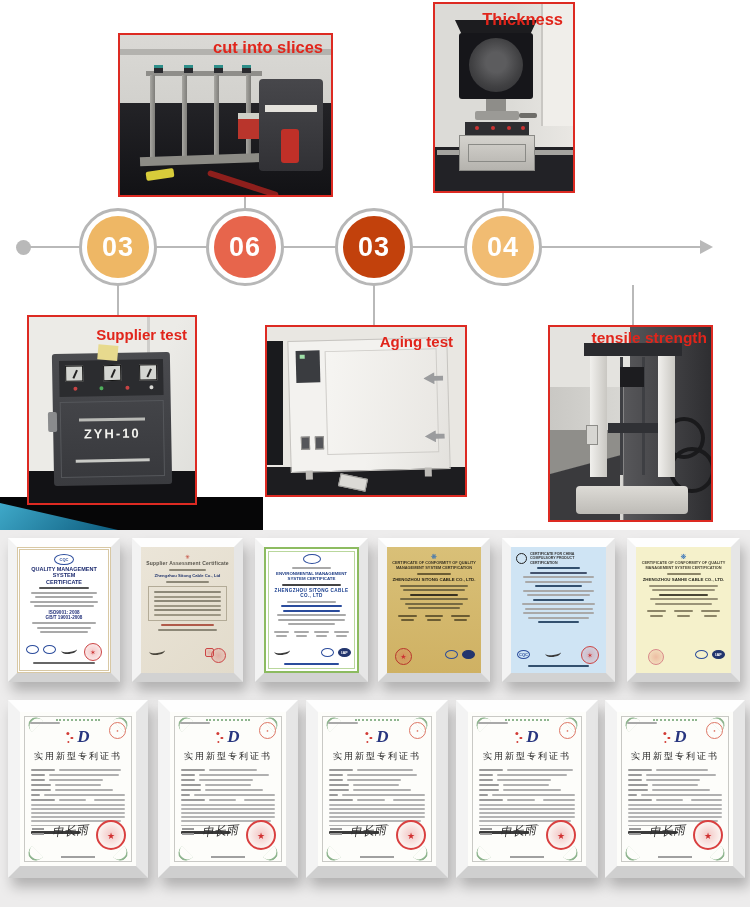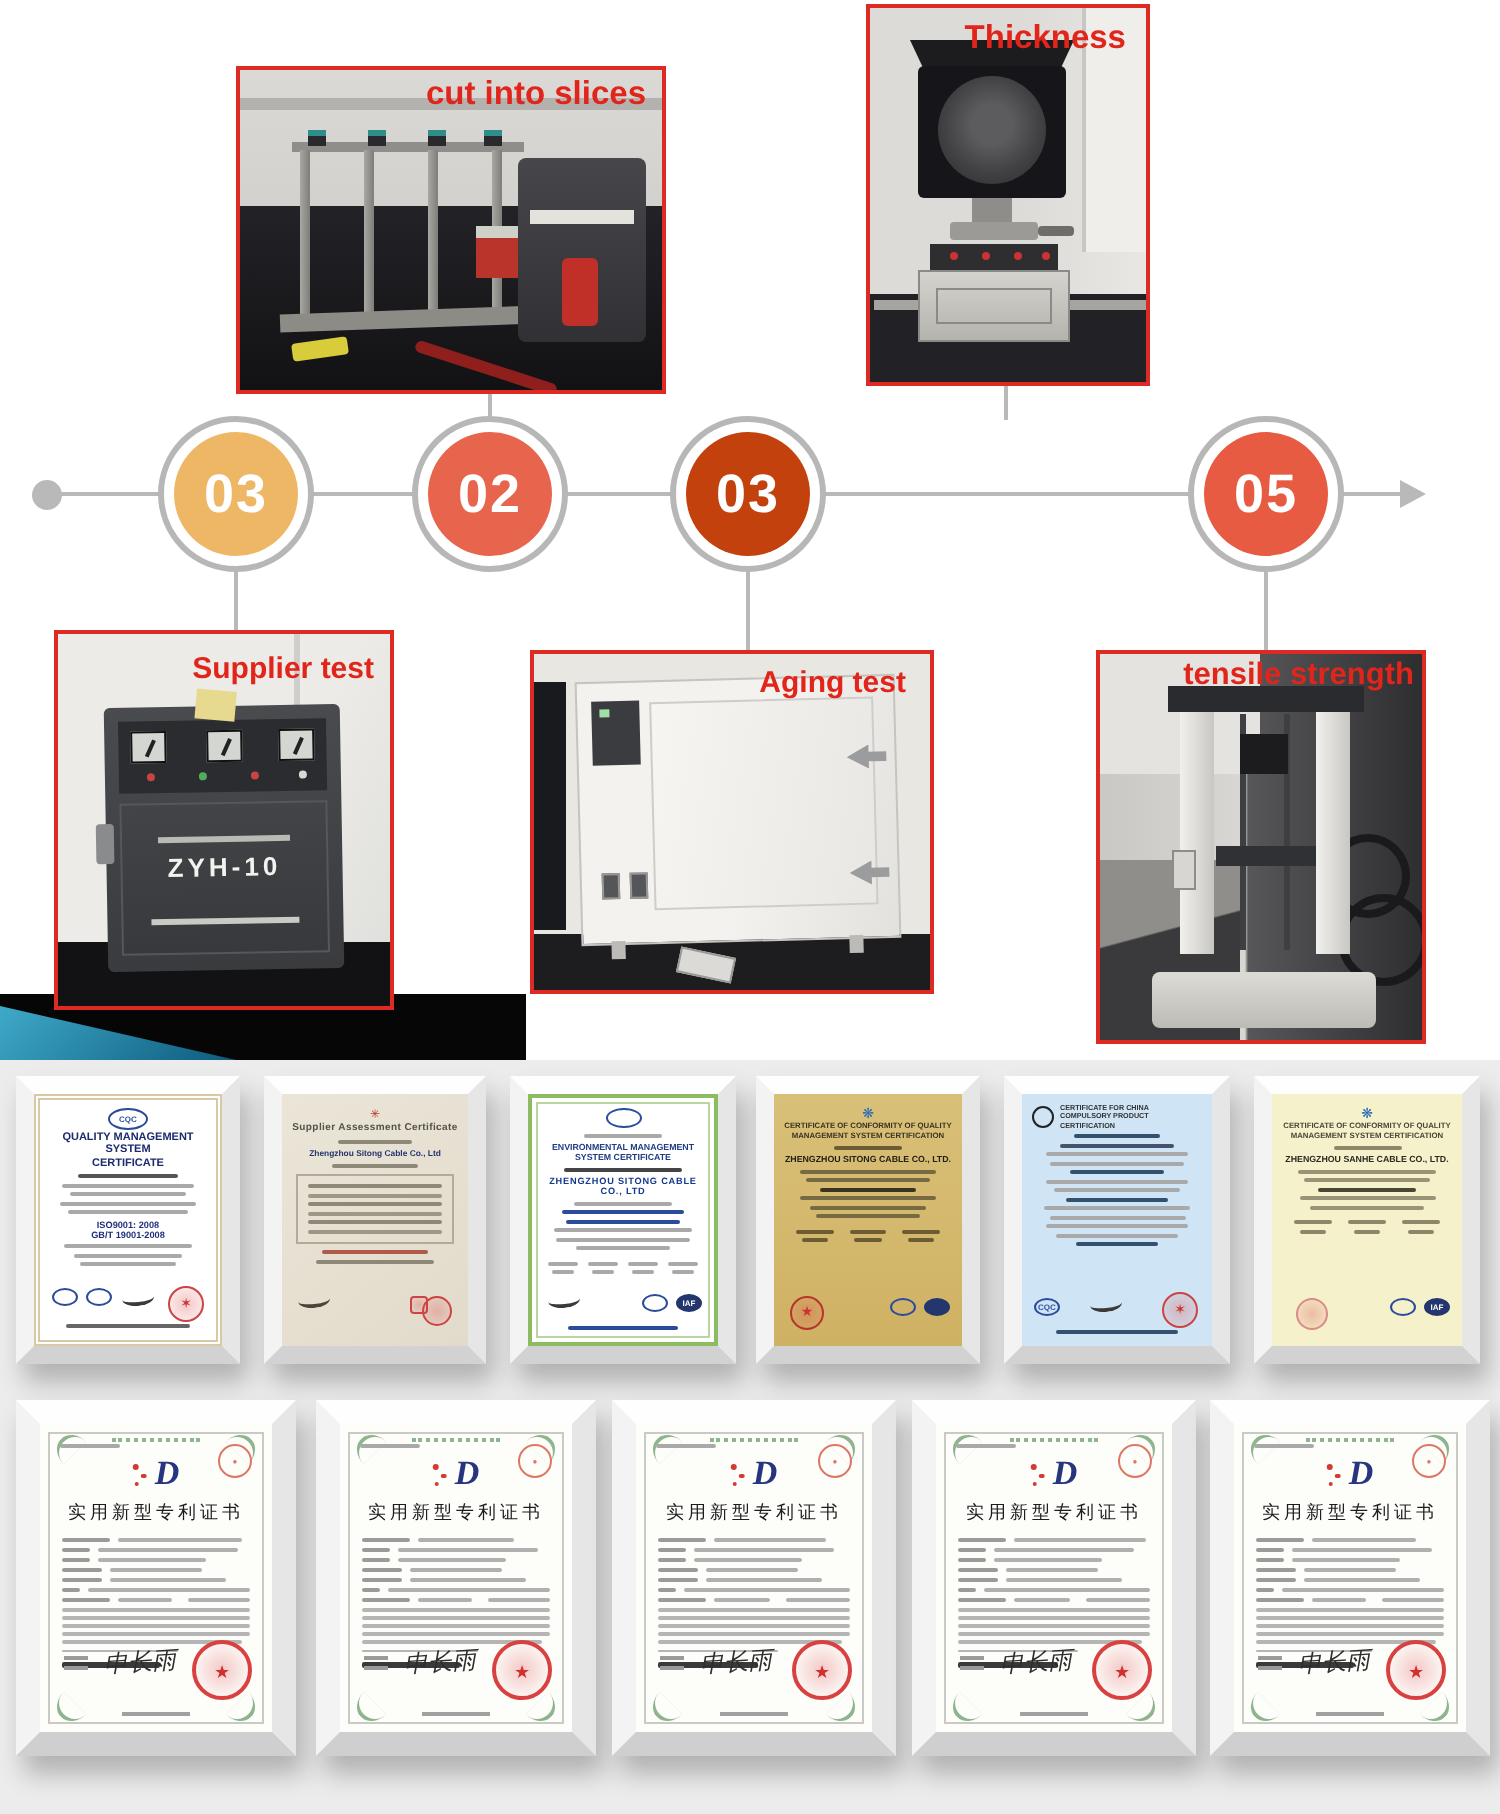--- a/index.html
+++ b/index.html
@@ -152,27 +152,27 @@
     <div class="vline" style="left:244px;top:197px;height:13px;"></div>
     <div class="vline" style="left:502px;top:193px;height:17px;"></div>
     <div class="vline" style="left:117px;top:285px;height:30px;"></div>
     <div class="vline" style="left:373px;top:285px;height:40px;"></div>
     <div class="vline" style="left:632px;top:285px;height:40px;"></div>
 
     <div class="step-circle sc1" style="left:79px;">
         <div class="step-inner">03</div>
       </div>
     <div class="step-circle sc2" style="left:206px;">
-        <div class="step-inner">02</div>
+        <div class="step-inner">06</div>
       </div>
     <div class="step-circle sc3" style="left:335px;">
         <div class="step-inner">03</div>
       </div>
-    <div class="step-circle sc5" style="left:594px;">
-        <div class="step-inner">05</div>
+    <div class="step-circle sc4" style="left:464px;">
+        <div class="step-inner">04</div>
       </div>
 
     <div class="photo" id="photoA">
       <div class="abs pa-wall"></div>
       <div class="abs pa-shelf"></div>
       <div class="abs pa-table"></div>
       <div class="abs pa-racktop"></div>
       <div class="abs pa-leg" style="left:30px;"></div>
       <div class="abs pa-leg" style="left:62px;"></div>
       <div class="abs pa-leg" style="left:94px;"></div>

